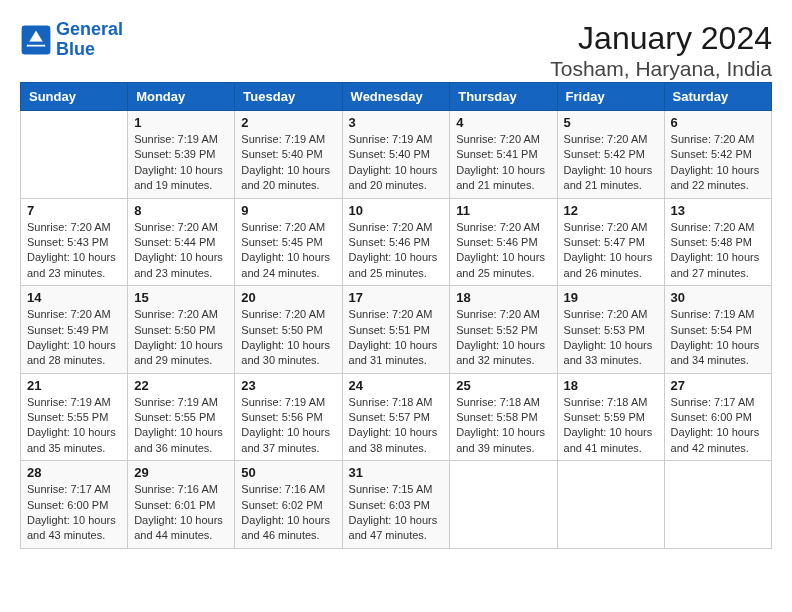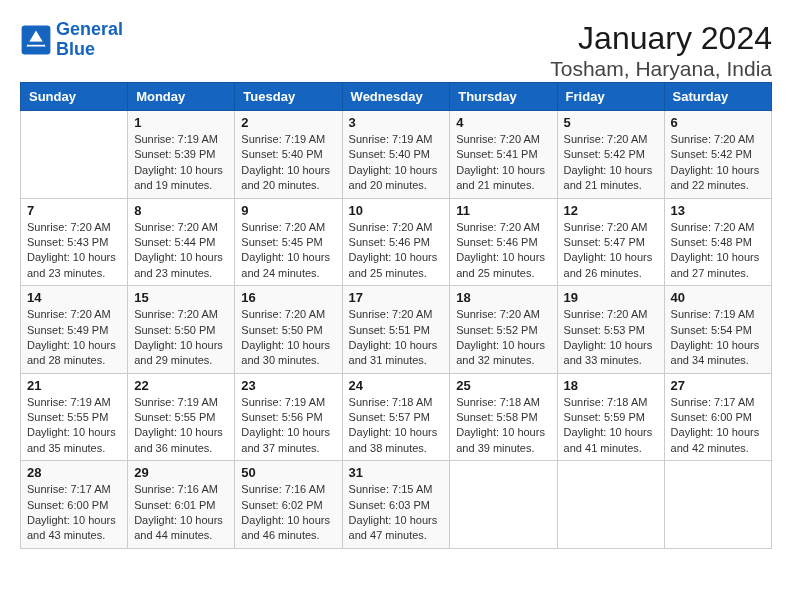--- a/index.html
+++ b/index.html
@@ -182,37 +182,37 @@
       <tr>
         <td>
           <div class="day-number">14</div>
           <div class="day-info">Sunrise: 7:20 AM<br>Sunset: 5:49 PM<br>Daylight: 10 hours and 28 minutes.</div>
         </td>
         <td>
           <div class="day-number">15</div>
           <div class="day-info">Sunrise: 7:20 AM<br>Sunset: 5:50 PM<br>Daylight: 10 hours and 29 minutes.</div>
         </td>
         <td>
-          <div class="day-number">16</div>
+          <div class="day-number">20</div>
           <div class="day-info">Sunrise: 7:20 AM<br>Sunset: 5:50 PM<br>Daylight: 10 hours and 30 minutes.</div>
         </td>
         <td>
           <div class="day-number">17</div>
           <div class="day-info">Sunrise: 7:20 AM<br>Sunset: 5:51 PM<br>Daylight: 10 hours and 31 minutes.</div>
         </td>
         <td>
           <div class="day-number">18</div>
           <div class="day-info">Sunrise: 7:20 AM<br>Sunset: 5:52 PM<br>Daylight: 10 hours and 32 minutes.</div>
         </td>
         <td>
           <div class="day-number">19</div>
           <div class="day-info">Sunrise: 7:20 AM<br>Sunset: 5:53 PM<br>Daylight: 10 hours and 33 minutes.</div>
         </td>
         <td>
-          <div class="day-number">40</div>
+          <div class="day-number">30</div>
           <div class="day-info">Sunrise: 7:19 AM<br>Sunset: 5:54 PM<br>Daylight: 10 hours and 34 minutes.</div>
         </td>
       </tr>
       <tr>
         <td>
           <div class="day-number">21</div>
           <div class="day-info">Sunrise: 7:19 AM<br>Sunset: 5:55 PM<br>Daylight: 10 hours and 35 minutes.</div>
         </td>
         <td>
           <div class="day-number">22</div>

